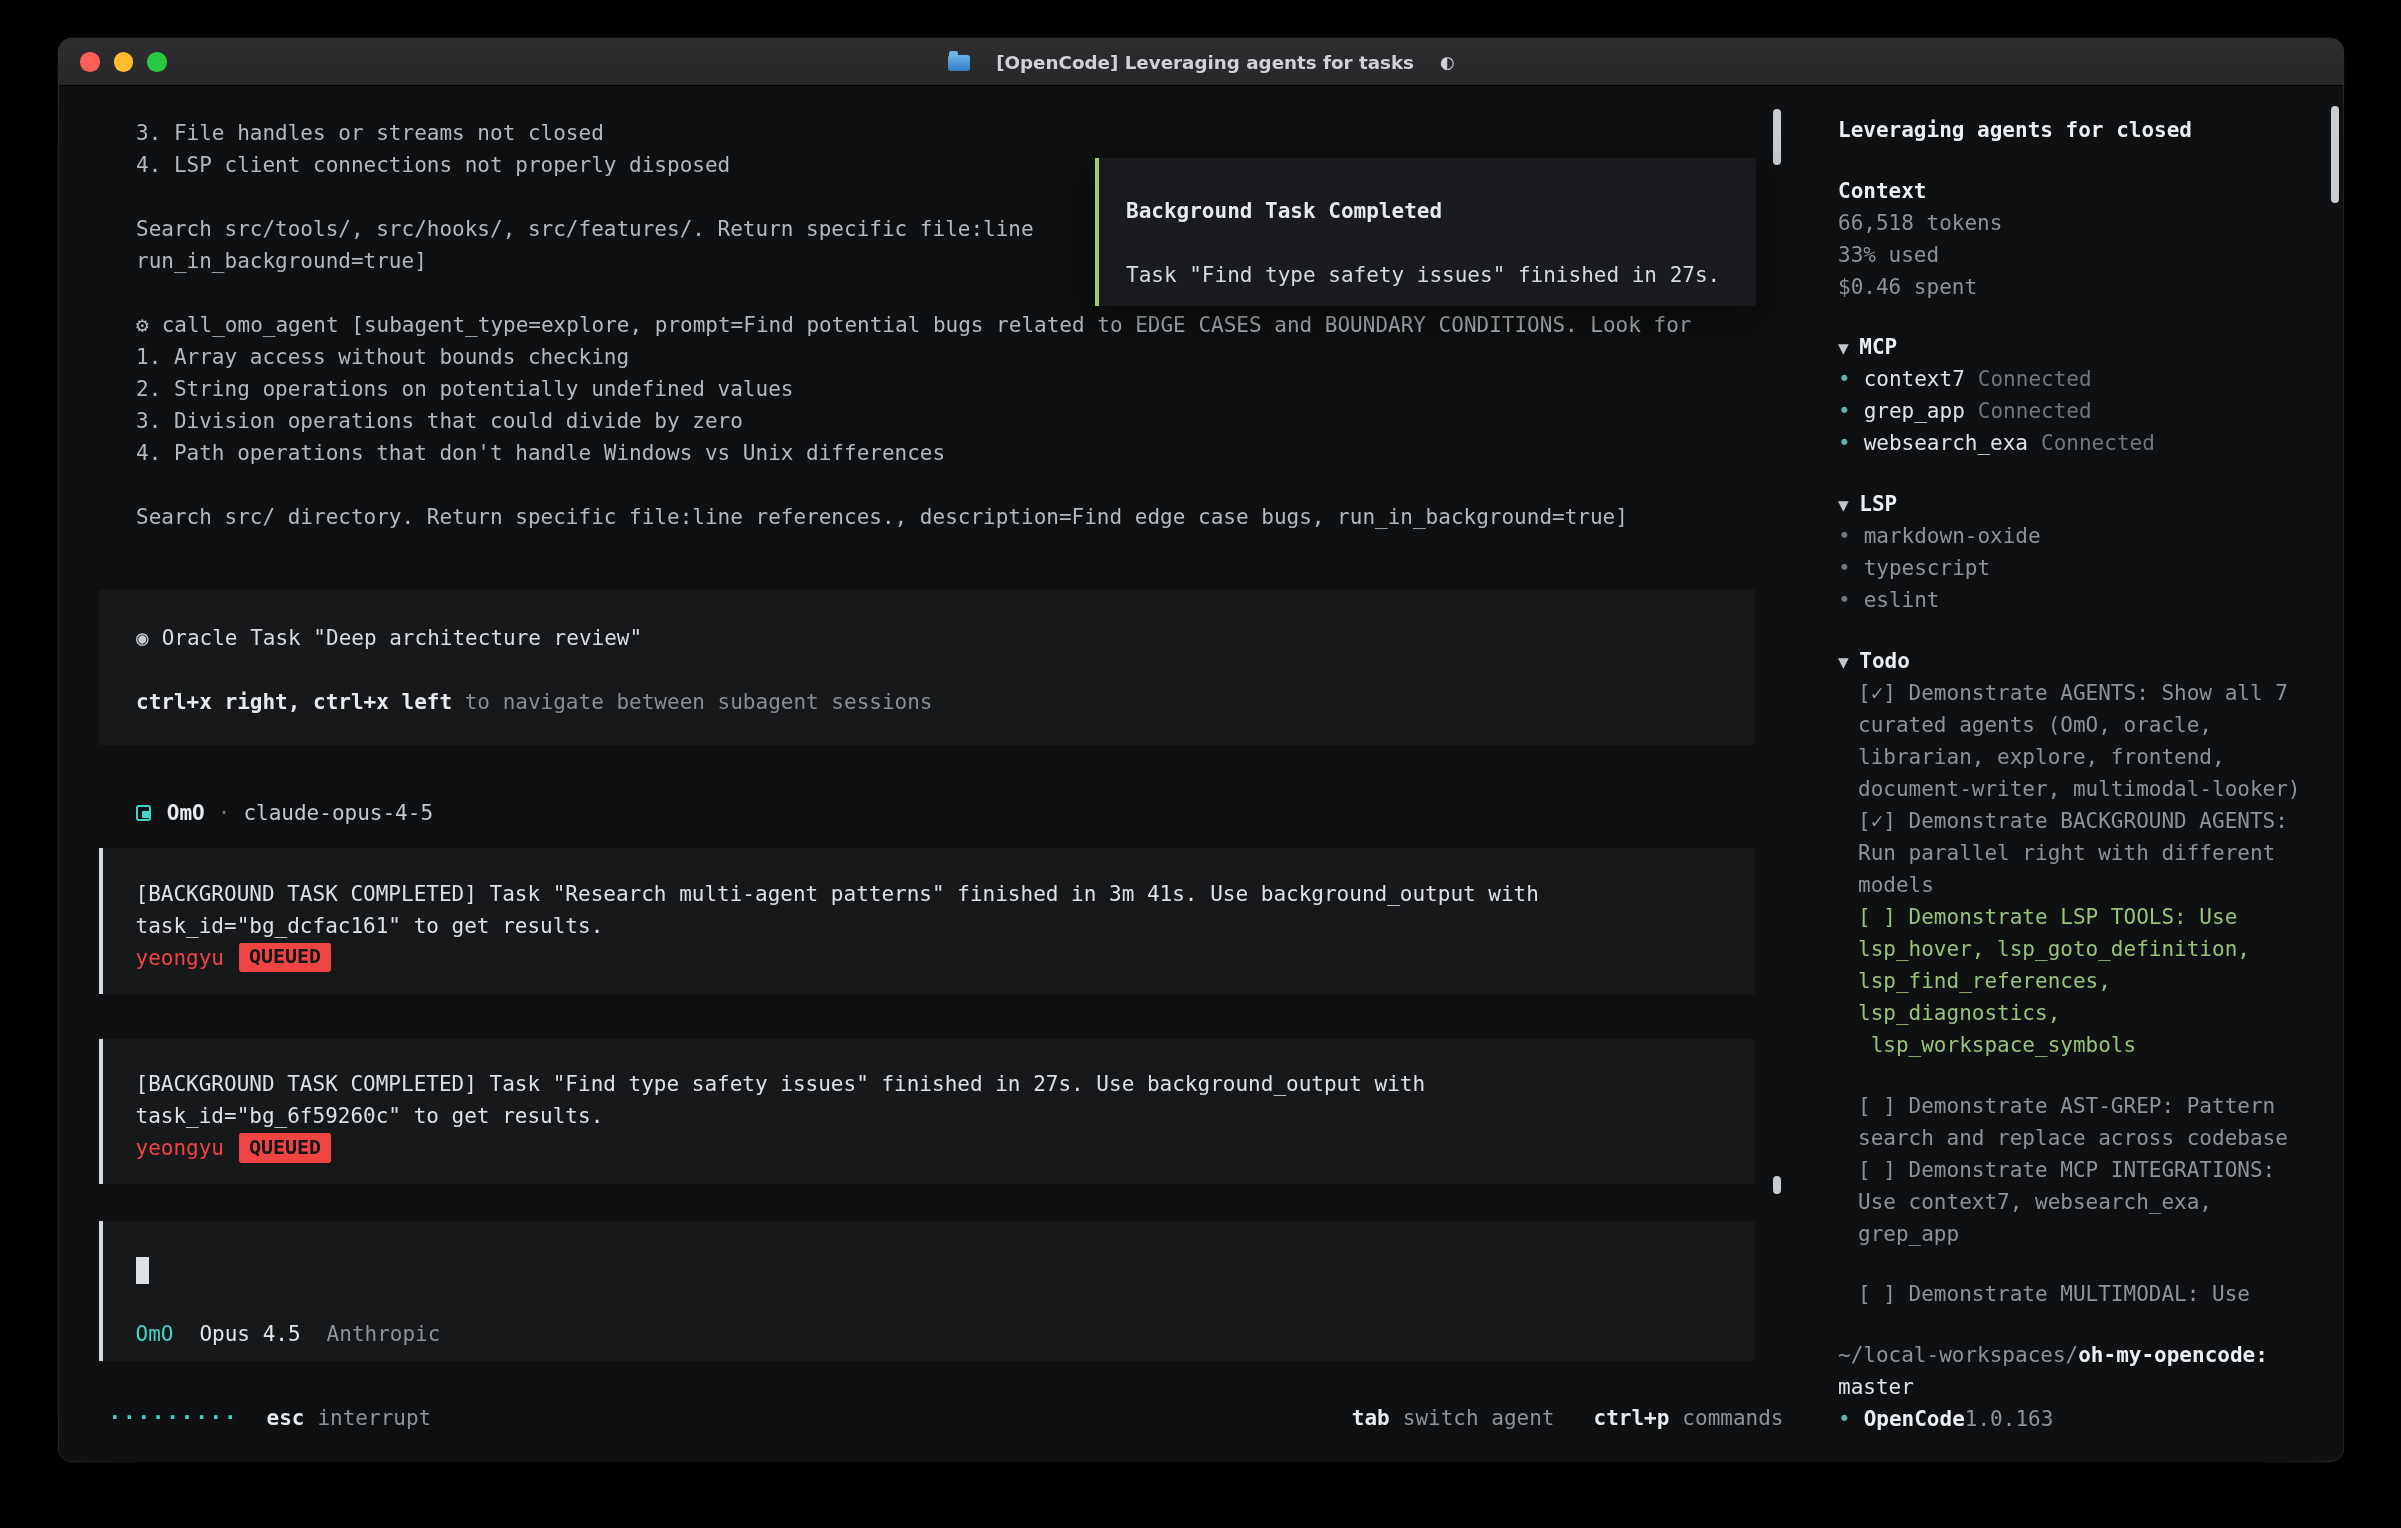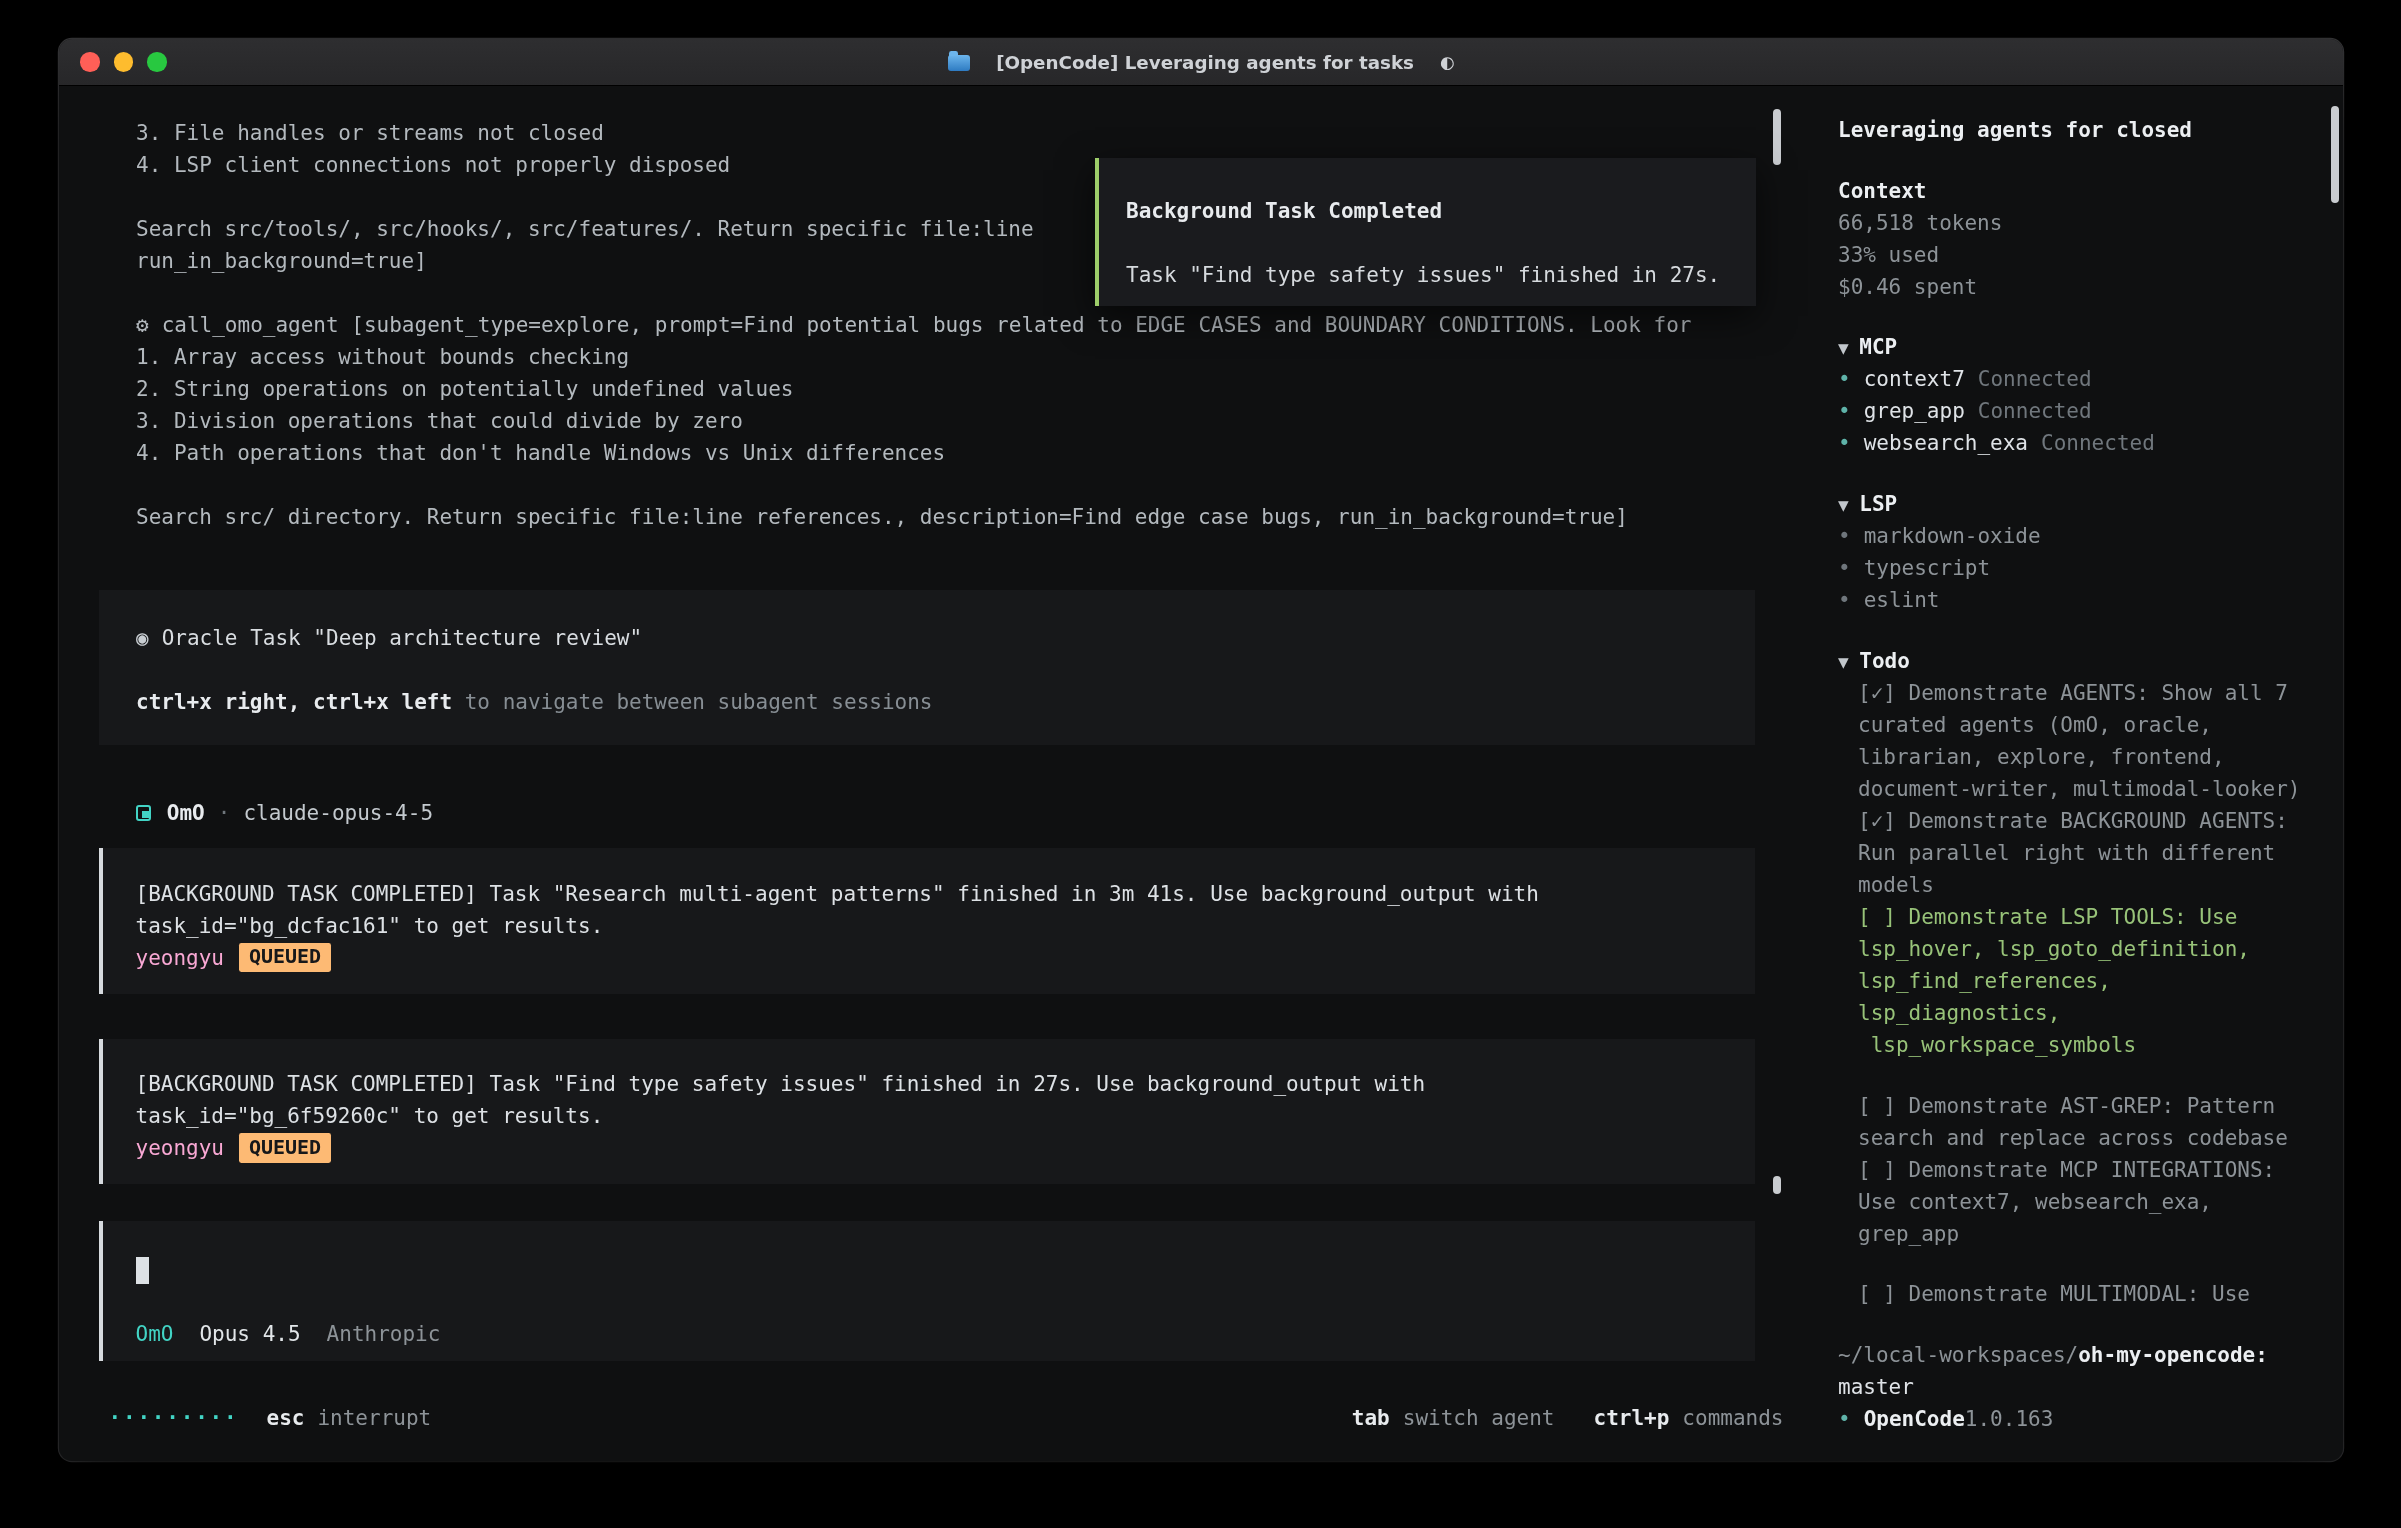--- a/index.html
+++ b/index.html
@@ -52,22 +52,22 @@
     position:relative; display:inline-block; margin-right:15.4px; }
   .agent-glyph::after { content:""; position:absolute; left:4.1px; top:4.1px; width:7px; height:7px; background:#42d4c5; }
   .agent-name { color:#e8ebee; font-weight:bold; }
   .agent-sep { color:#6f767c; margin:0 13px; }
   .agent-model { color:#c3c9ce; }
 
   .message { margin-top:19px; border-left:4.7px solid #d6dade; padding:29.5px 23.6px 20px 32.5px; color:#dde1e5; }
   .message.msg2 { margin-top:45px; }
   .msg-line { height:32px; white-space:pre; }
   .msg-footer { height:32px; display:flex; align-items:center; }
-  .msg-author { color:#f9a8d4; }
-  .badge { margin-left:15.4px; background:#fdba74; color:#17181a; font-weight:bold;
+  .msg-author { color:#ef4444; }
+  .badge { margin-left:15.4px; background:#ef4444; color:#17181a; font-weight:bold;
     padding:0.6px 9.5px 1.8px; border-radius:2.4px; font-size:20px; line-height:27px; }
 
   .input-panel { margin-top:37px; border-left:4.7px solid #d6dade; height:140px; padding:33px 23.6px 11.2px 32.5px; }
   .cursor-row { height:32px; display:flex; align-items:center; }
   .cursor { width:13px; height:27px; background:#dde1e5; }
   .input-gap { height:32px; }
   .model-row { height:32px; display:flex; align-items:center; }
   .input-agent { color:#42d4c5; }
   .input-model { color:#e2e6e9; margin-left:26px; }
   .input-provider { color:#8d9398; margin-left:26px; }

